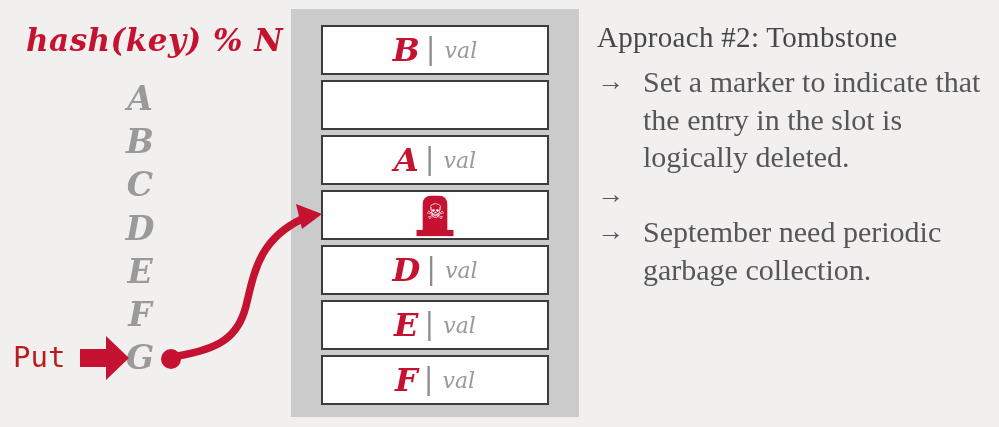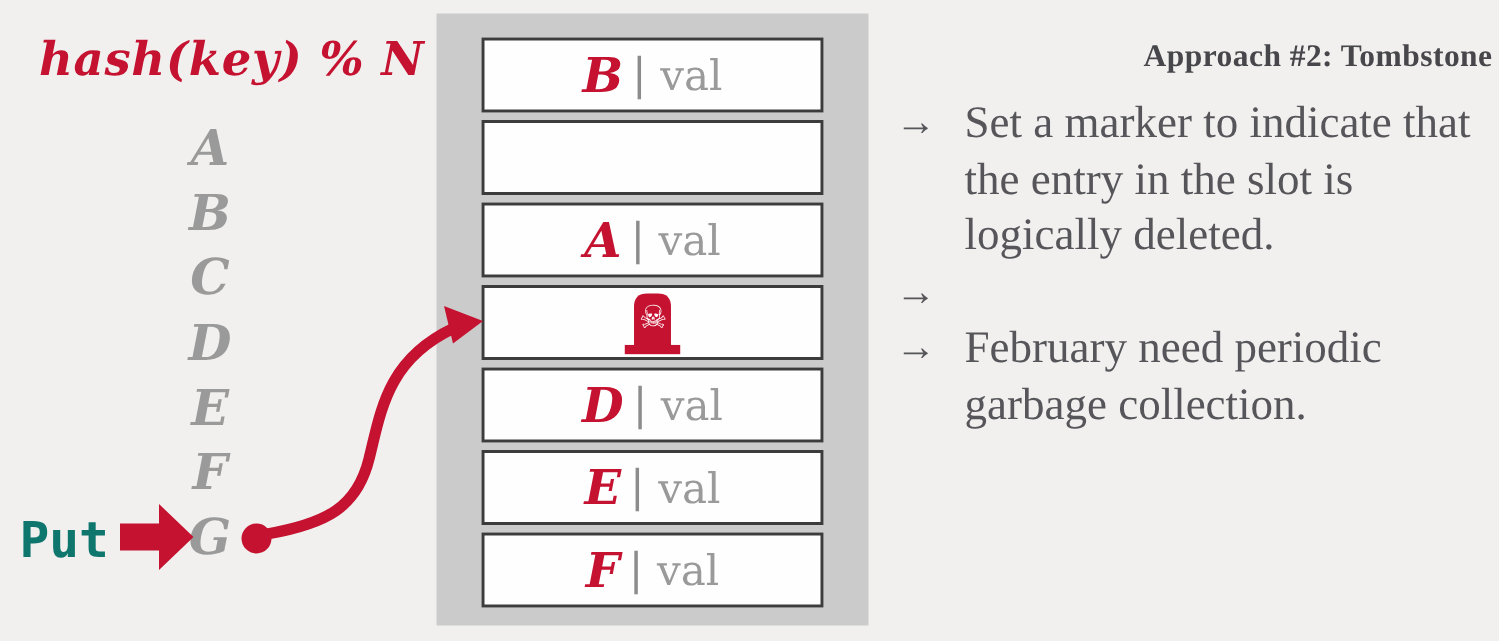--- a/index.html
+++ b/index.html
@@ -27,21 +27,21 @@
     position:absolute;left:112px;top:77px;width:56px;
     display:flex;flex-direction:column;text-align:center;
   }
   .key-list span{
     display:block;height:43.2px;line-height:43.2px;
     font-size:33px;font-weight:bold;font-style:italic;color:var(--key-gray);
   }
   .put-label{
     position:absolute;left:13px;top:340px;
     font-family:"DejaVu Sans Mono", monospace;
-    font-size:33px;font-weight:bold;color:#0f766e;
+    font-size:29px;font-weight:normal;color:#b91c1c;
   }
 
   
   .panel{
     position:absolute;left:291px;top:9px;width:288px;height:408px;
     background:var(--panel-bg);
     display:flex;flex-direction:column;align-items:center;
     padding-top:16px;gap:5px;
   }
   .slot{
@@ -49,38 +49,38 @@
     background:var(--slot-bg);border:2px solid var(--slot-border);
     display:flex;align-items:center;justify-content:center;
   }
   .slot .key{
     font-size:32px;font-weight:bold;font-style:italic;color:var(--accent);
   }
   .slot .sep{
     font-size:29px;color:#8C8C8C;margin:0 9px 0 6px;transform:translateY(-1px);
   }
   .slot .val{
-    font-size:28px;color:var(--key-gray);
+    font-size:22px;font-style:italic;color:var(--key-gray);
   }
   .tombstone{width:42px;height:44px;display:block;}
 
   
   .overlay{
     position:absolute;left:0;top:0;width:999px;height:427px;
     pointer-events:none;
   }
 
   
   .notes{
     position:absolute;left:597px;top:17px;width:398px;
     font-family:"Liberation Serif", serif;
   }
   .notes .title{
-    font-size:21px;font-weight:bold;color:var(--text-dark);
-    letter-spacing:.3px;line-height:40px;white-space:nowrap;text-align:right;
+    font-size:29px;font-weight:normal;color:var(--text-dark);
+    letter-spacing:.3px;line-height:40px;white-space:nowrap;
   }
   .bullets{margin-top:6px;display:flex;flex-direction:column;}
   .bullet{display:flex;align-items:flex-start;}
   .bullet .marker{
     flex:0 0 46px;font-size:27px;line-height:37.5px;color:var(--text-body);
   }
   .bullet .btext{
     flex:1;font-size:30px;line-height:37.5px;color:var(--text-body);
     max-width:352px;
   }
@@ -152,18 +152,18 @@
     <div class="bullets">
       <div class="bullet">
         <span class="marker">→</span>
         <span class="btext">Set a marker to indicate that the entry in the slot is logically deleted.</span>
       </div>
       <div class="bullet">
         <span class="marker">→</span>
       </div>
       <div class="bullet">
         <span class="marker">→</span>
-        <span class="btext">February need periodic garbage collection.</span>
+        <span class="btext">September need periodic garbage collection.</span>
       </div>
     </div>
   </div>
 
 </div>
 
 </body></html>

